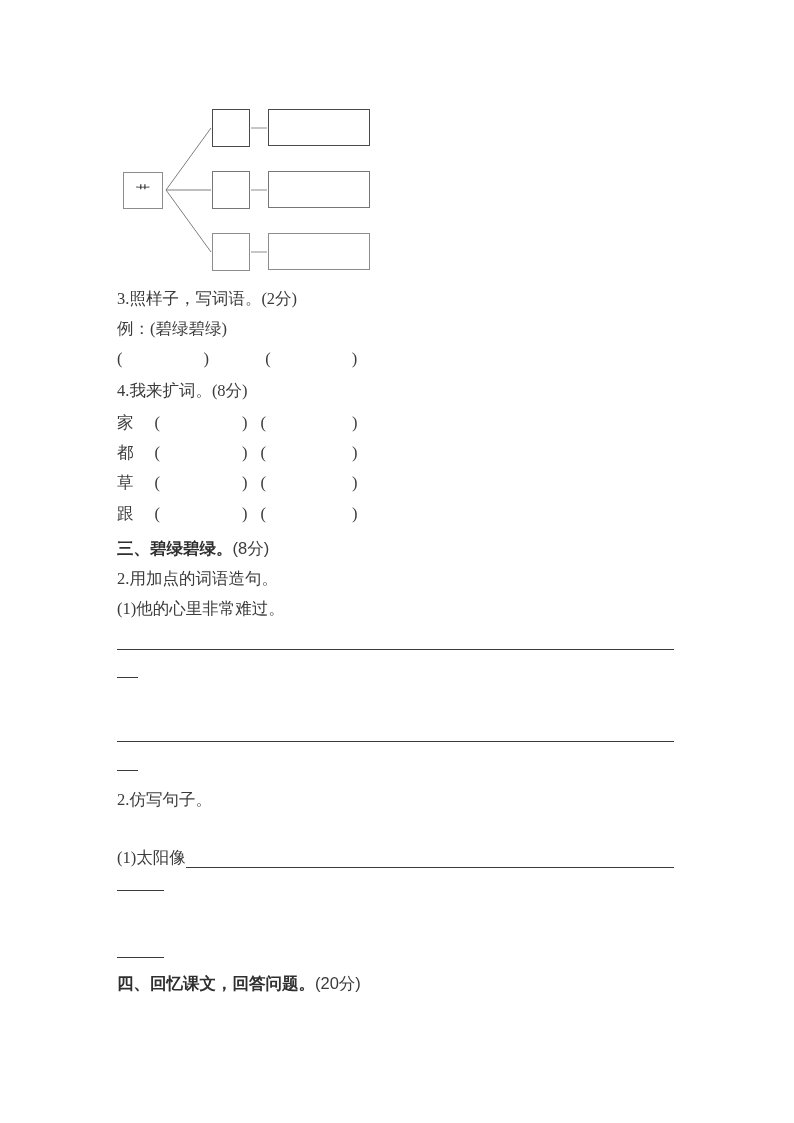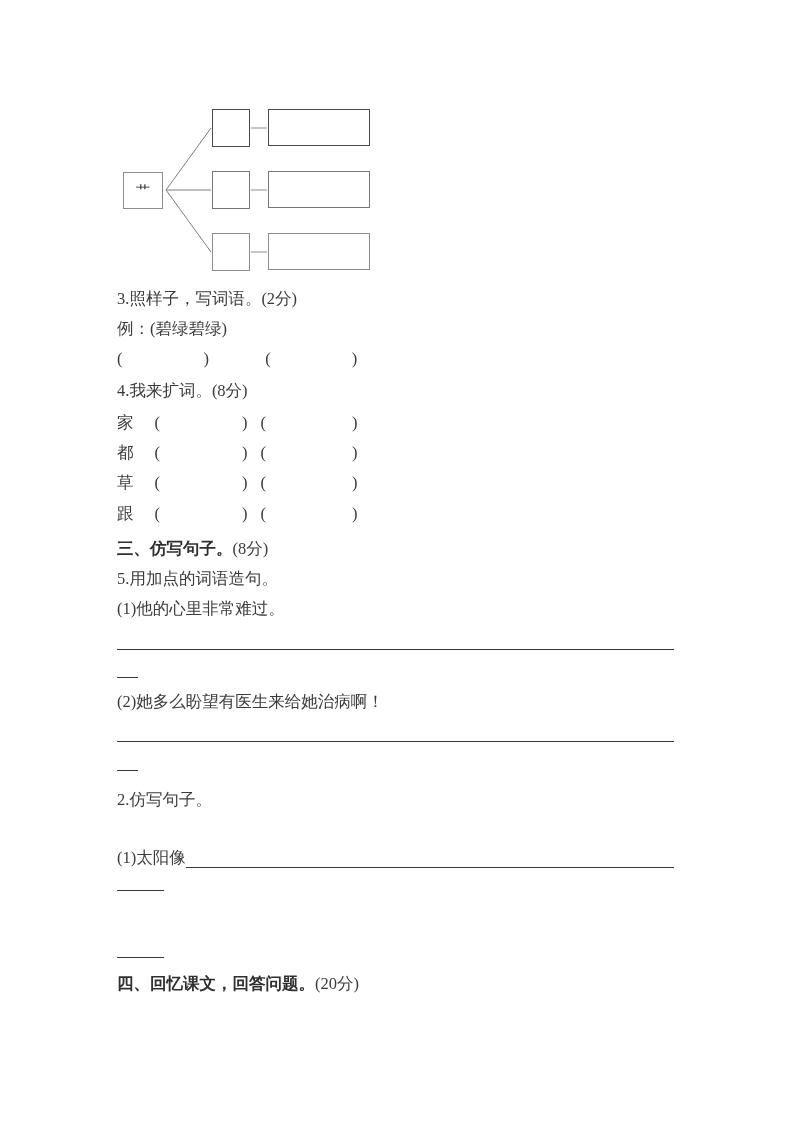--- a/index.html
+++ b/index.html
@@ -15,21 +15,21 @@
   .root-box { left:123px; top:172px; width:40px; height:37px; border:1px solid #8c8c8c;
     display:flex; align-items:center; justify-content:center; font-size:14px; color:#222; }
   .small-box { left:212px; width:38px; height:38px; }
   .big-rect  { left:268px; width:102px; height:37px; }
   .row1 { top:109px; border:1px solid #4a4a4a; }
   .row2 { top:171px; border:1px solid #767676; }
   .row3 { top:233px; border:1px solid #8c8c8c; }
   
   .tl { position:absolute; left:117px; font-size:16.5px; line-height:21px; white-space:nowrap; }
   .heading { font-family:"Liberation Sans","DejaVu Sans",sans-serif; font-weight:bold; color:#2f2f2f; }
-  .heading .score { font-family:Liberation Serif, serif; font-weight:normal; color:#3b3b3b; }
+  .heading .score { font-family:Liberation Sans, sans-serif; font-weight:normal; color:#3b3b3b; }
   .gap { display:inline-block; height:1px; }
   .hz { display:inline-block; }
   .answer-line { position:absolute; left:117px; width:557px; border-top:1.6px solid #3a3a3a; }
   .stub { position:absolute; left:117px; border-top:1.6px solid #3a3a3a; }
   .fill { position:absolute; left:117px; width:557px; height:21px; display:flex; 
           font-size:16.5px; line-height:21px; }
   .fill .txt { white-space:nowrap; }
   .fill .rule { flex:1; border-bottom:1.6px solid #3a3a3a; height:100%; }
 </style>
 </head>
@@ -73,27 +73,26 @@
     <span class="hz">都</span><span class="gap" style="width:21px"></span><span>(</span><span class="gap" style="width:82px"></span><span>)</span><span class="gap" style="width:13px"></span><span>(</span><span class="gap" style="width:86px"></span><span>)</span>
   </div>
   <div class="tl" style="top:472px">
     <span class="hz">草</span><span class="gap" style="width:21px"></span><span>(</span><span class="gap" style="width:82px"></span><span>)</span><span class="gap" style="width:13px"></span><span>(</span><span class="gap" style="width:86px"></span><span>)</span>
   </div>
   <div class="tl" style="top:503px">
     <span class="hz">跟</span><span class="gap" style="width:21px"></span><span>(</span><span class="gap" style="width:82px"></span><span>)</span><span class="gap" style="width:13px"></span><span>(</span><span class="gap" style="width:86px"></span><span>)</span>
   </div>
 
   <div class="tl heading" style="top:538px">
-    <span>三、仿写句子。</span><span class="score">(8分)</span>
+    <span>三、碧绿碧绿。</span><span class="score">(8分)</span>
   </div>
-  <div class="tl" style="top:568px">5.用加点的词语造句。</div>
+  <div class="tl" style="top:568px">2.用加点的词语造句。</div>
   <div class="tl" style="top:598px">(1)他的心里非常难过。</div>
   <div class="answer-line" style="top:649px"></div>
   <div class="stub" style="top:677px;width:21px"></div>
-  <div class="tl" style="top:691px">(2)她多么盼望有医生来给她治病啊！</div>
   <div class="answer-line" style="top:741px"></div>
   <div class="stub" style="top:770px;width:21px"></div>
 
   <div class="tl" style="top:789px">2.仿写句子。</div>
 
   <div class="fill" style="top:847px">
     <span class="txt">(1)太阳像</span>
     <span class="rule"></span>
   </div>
   <div class="stub" style="top:890px;width:47px"></div>

